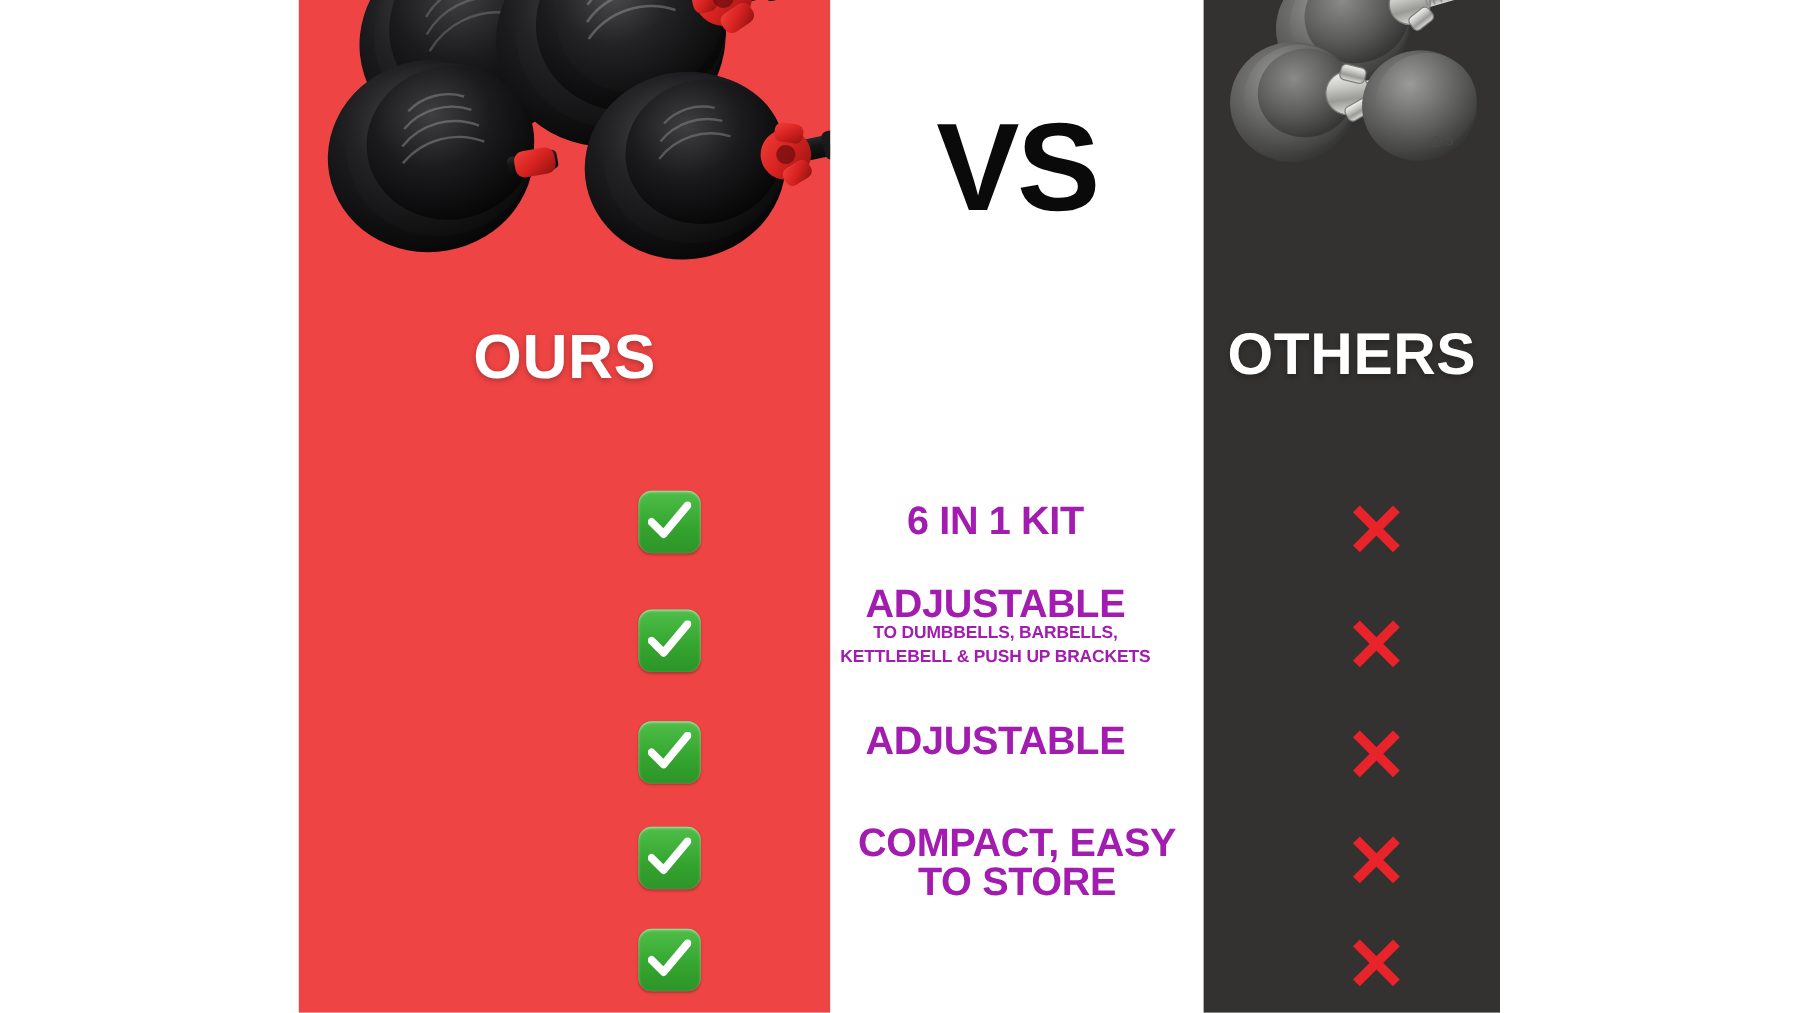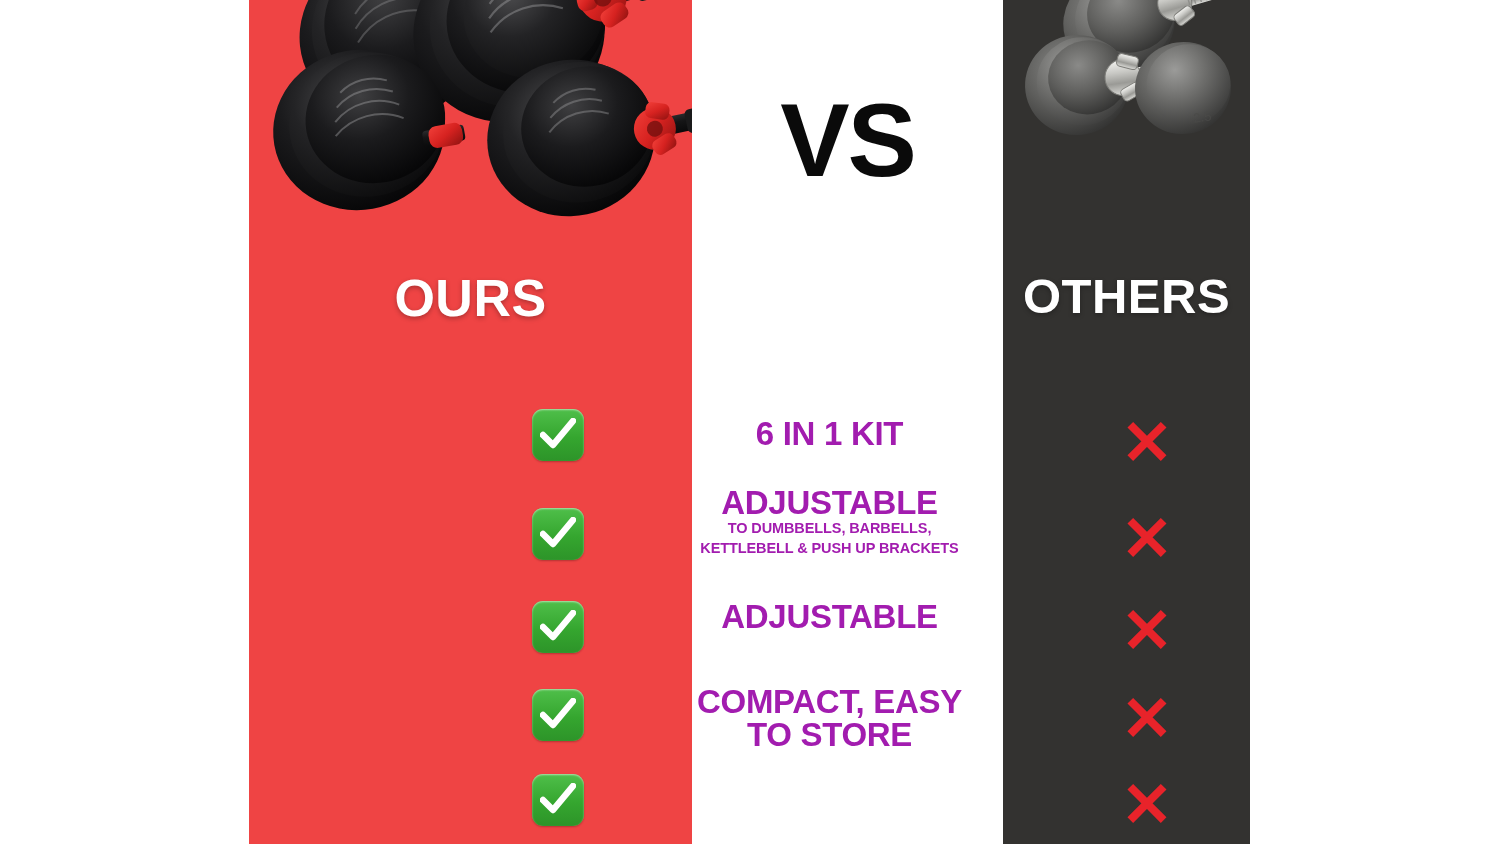--- a/index.html
+++ b/index.html
@@ -365,21 +365,21 @@
     <div class="check-box">
       <svg width="36" height="34" viewBox="0 0 36 34">
         <path d="M3,17 L13,27 L33,3" fill="none" stroke="#ffffff" stroke-width="6.5" stroke-linecap="round" stroke-linejoin="round"></path>
       </svg>
     </div>
   </div>
   <div class="mark x-mark" style="top:597px;">
     <span class="x-glyph">✕</span>
   </div>
 
-  <div class="feature" style="top:685px;">
+  <div class="feature" style="top:685px;padding-left:18px;">
     <div class="feature-title wrap">COMPACT, EASY TO STORE</div>
   </div>
   <div class="mark check-mark" style="top:689px;">
     <div class="check-box">
       <svg width="36" height="34" viewBox="0 0 36 34">
         <path d="M3,17 L13,27 L33,3" fill="none" stroke="#ffffff" stroke-width="6.5" stroke-linecap="round" stroke-linejoin="round"></path>
       </svg>
     </div>
   </div>
   <div class="mark x-mark" style="top:685px;">

